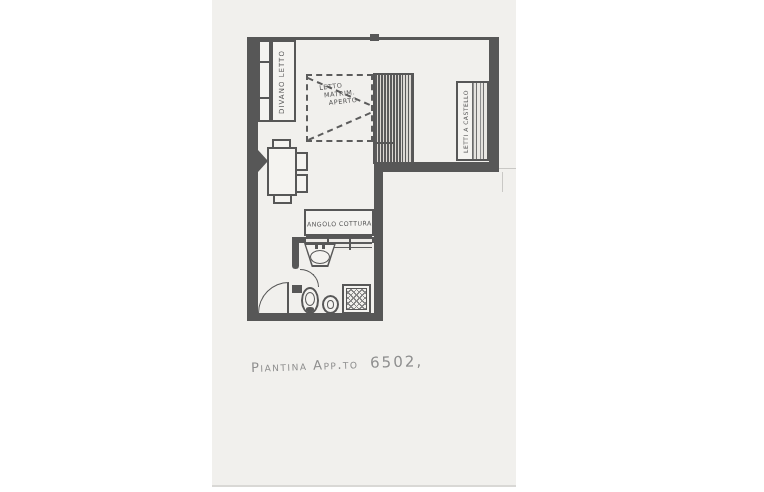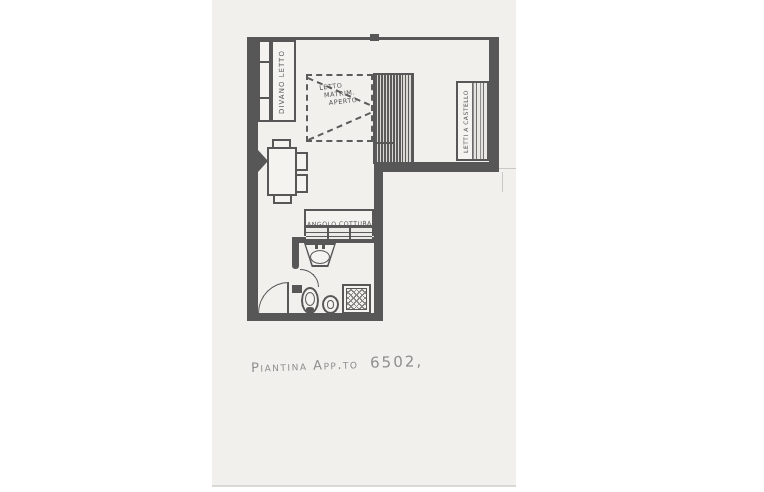--- a/index.html
+++ b/index.html
@@ -126,21 +126,21 @@
     <div class="stripes-soft" style="flex:1;height:100%;border-left:1px solid #6a6a6a;"></div>
   </div>
 
   <div class="abs outlined" style="left:272px;top:139px;width:19px;height:10px;"></div>
   <div class="abs outlined" style="left:273px;top:194px;width:19px;height:10px;"></div>
   <div class="abs outlined" style="left:294px;top:152px;width:14px;height:19px;"></div>
   <div class="abs outlined" style="left:294px;top:174px;width:14px;height:19px;"></div>
   <div class="abs outlined" style="left:267px;top:147px;width:30px;height:49px;"></div>
 
   <div class="abs outlined" style="left:304px;top:209px;width:70px;height:27px;background:#f4f3f0;">
-    <div style="height:16px;border-bottom:2px solid var(--ink);text-align:center;">
+    <div style="height:27px;border-bottom:2px solid var(--ink);text-align:center;">
       <span class="hand" style="font-size:6.3px;letter-spacing:0.4px;line-height:10px;
             display:inline-block;transform:rotate(-1deg);">ANGOLO COTTURA</span>
     </div>
     <div style="display:flex;height:12px;">
       <div class="hlines" style="flex:1;"></div>
       <div class="hlines" style="flex:1;border-left:2px solid var(--ink);"></div>
       <div class="hlines" style="flex:1;border-left:2px solid var(--ink);"></div>
     </div>
   </div>
 

